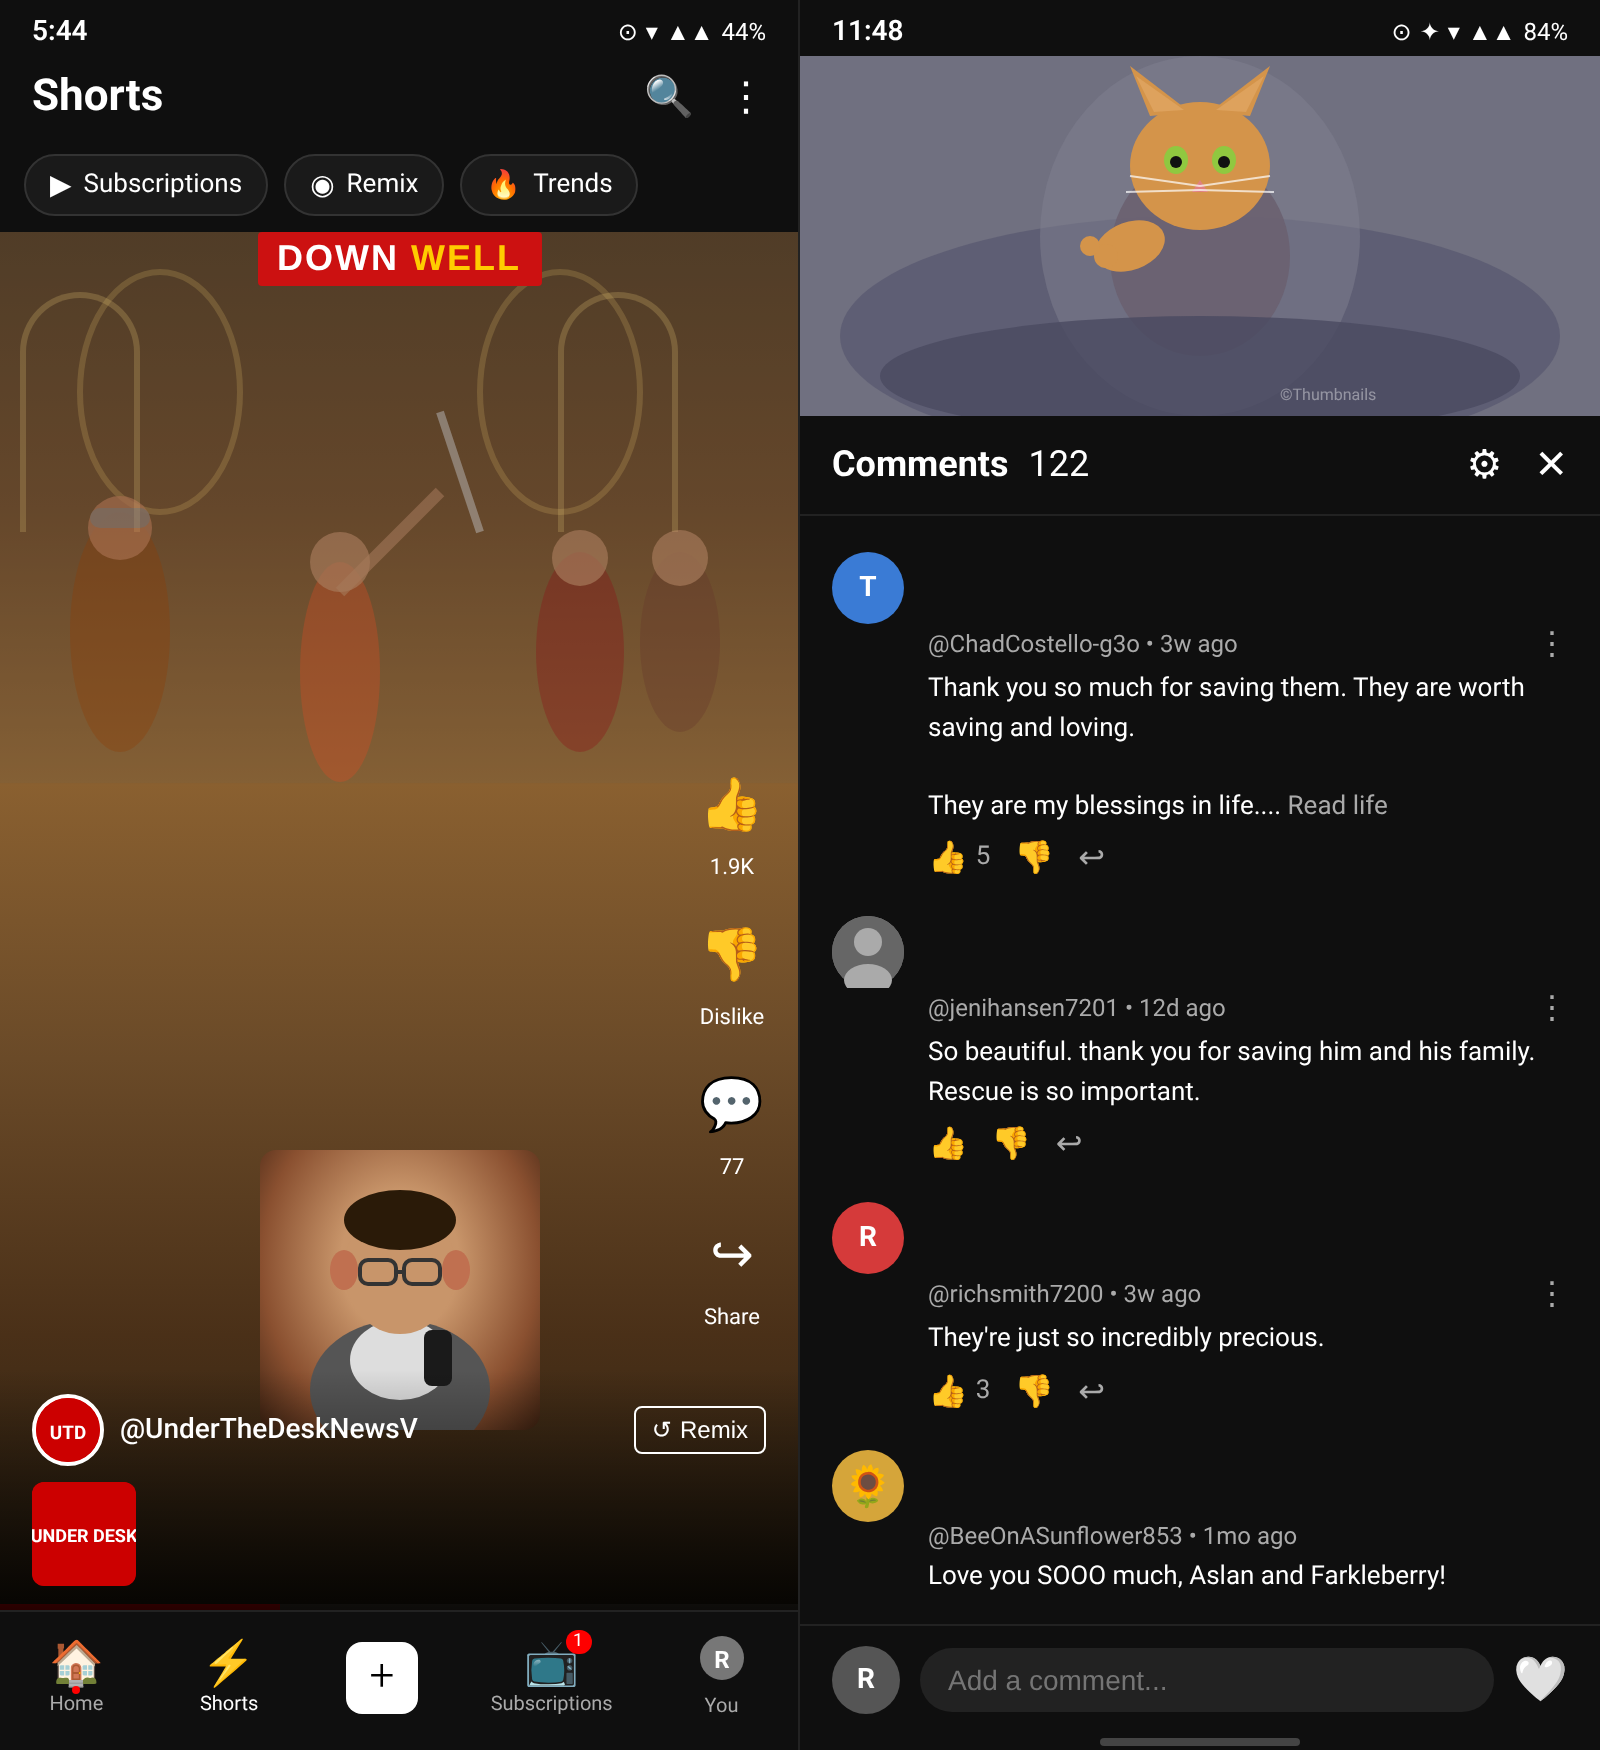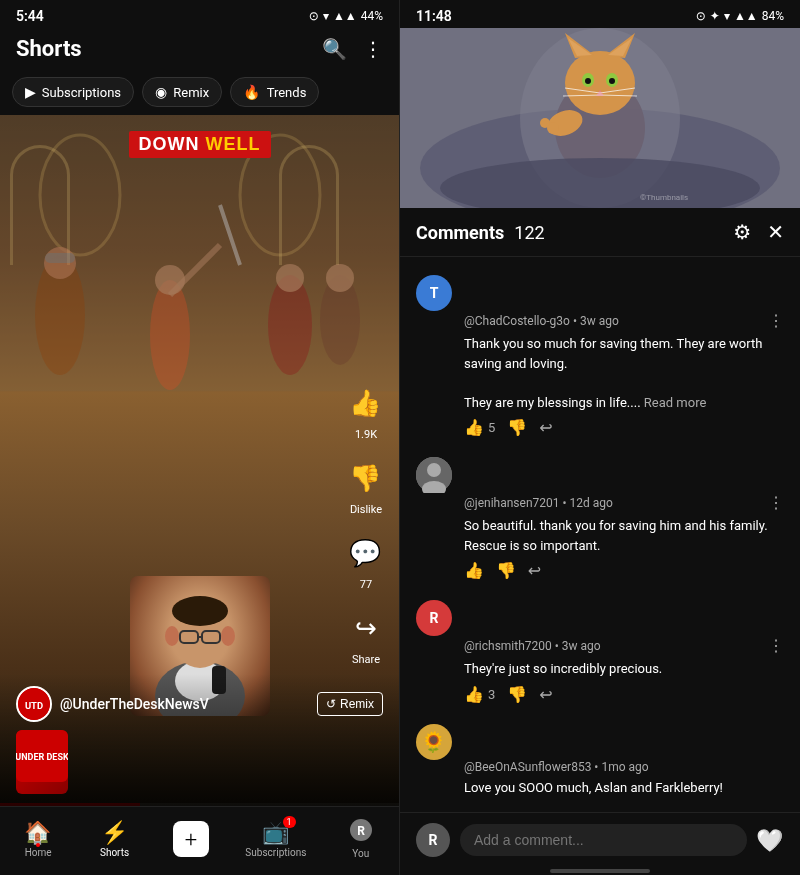--- a/index.html
+++ b/index.html
@@ -103,21 +103,21 @@
 
     .video-bg {
       width: 100%;
       height: 100%;
       background: linear-gradient(180deg, #3a2a1a 0%, #5a3a20 20%, #8a6030 40%, #6a4a28 60%, #4a3018 80%, #2a2010 100%);
       position: relative;
     }
 
     .downwell-logo {
       position: absolute;
-      top: 16px;
+      top: 0;
       left: 50%;
       transform: translateX(-50%);
       background: #cc1111;
       color: #fff;
       font-size: 18px;
       font-weight: 900;
       padding: 3px 10px;
       letter-spacing: 1px;
       border-radius: 2px;
       z-index: 5;
@@ -219,21 +219,21 @@
     .video-title {
       color: #fff;
       font-size: 15px;
       font-weight: 500;
       margin-bottom: 8px;
     }
 
     
     .channel-thumb {
       width: 52px;
-      height: 64px;
+      height: 52px;
       border-radius: 6px;
       background: linear-gradient(135deg, #c00, #800);
       overflow: hidden;
       flex-shrink: 0;
     }
 
     .nav-bar {
       display: flex;
       justify-content: space-around;
       align-items: center;
@@ -813,21 +813,21 @@
 
     <div class="comment-item">
       <div class="comment-avatar avatar-t">T</div>
       <div class="comment-body">
         <div class="comment-meta">
           <span class="comment-author">@ChadCostello-g3o • 3w ago</span>
           <span class="comment-more">⋮</span>
         </div>
         <div class="comment-text">
           Thank you so much for saving them. They are worth saving and loving.<br><br>
-          They are my blessings in life.... <span class="read-more">Read more</span>
+          They are my blessings in life.... <span class="read-more">Read life</span>
         </div>
         <div class="comment-actions">
           <div class="comment-action">
             <span class="comment-action-icon">👍</span>
             <span>5</span>
           </div>
           <div class="comment-action">
             <span class="comment-action-icon">👎</span>
           </div>
           <div class="comment-action">

